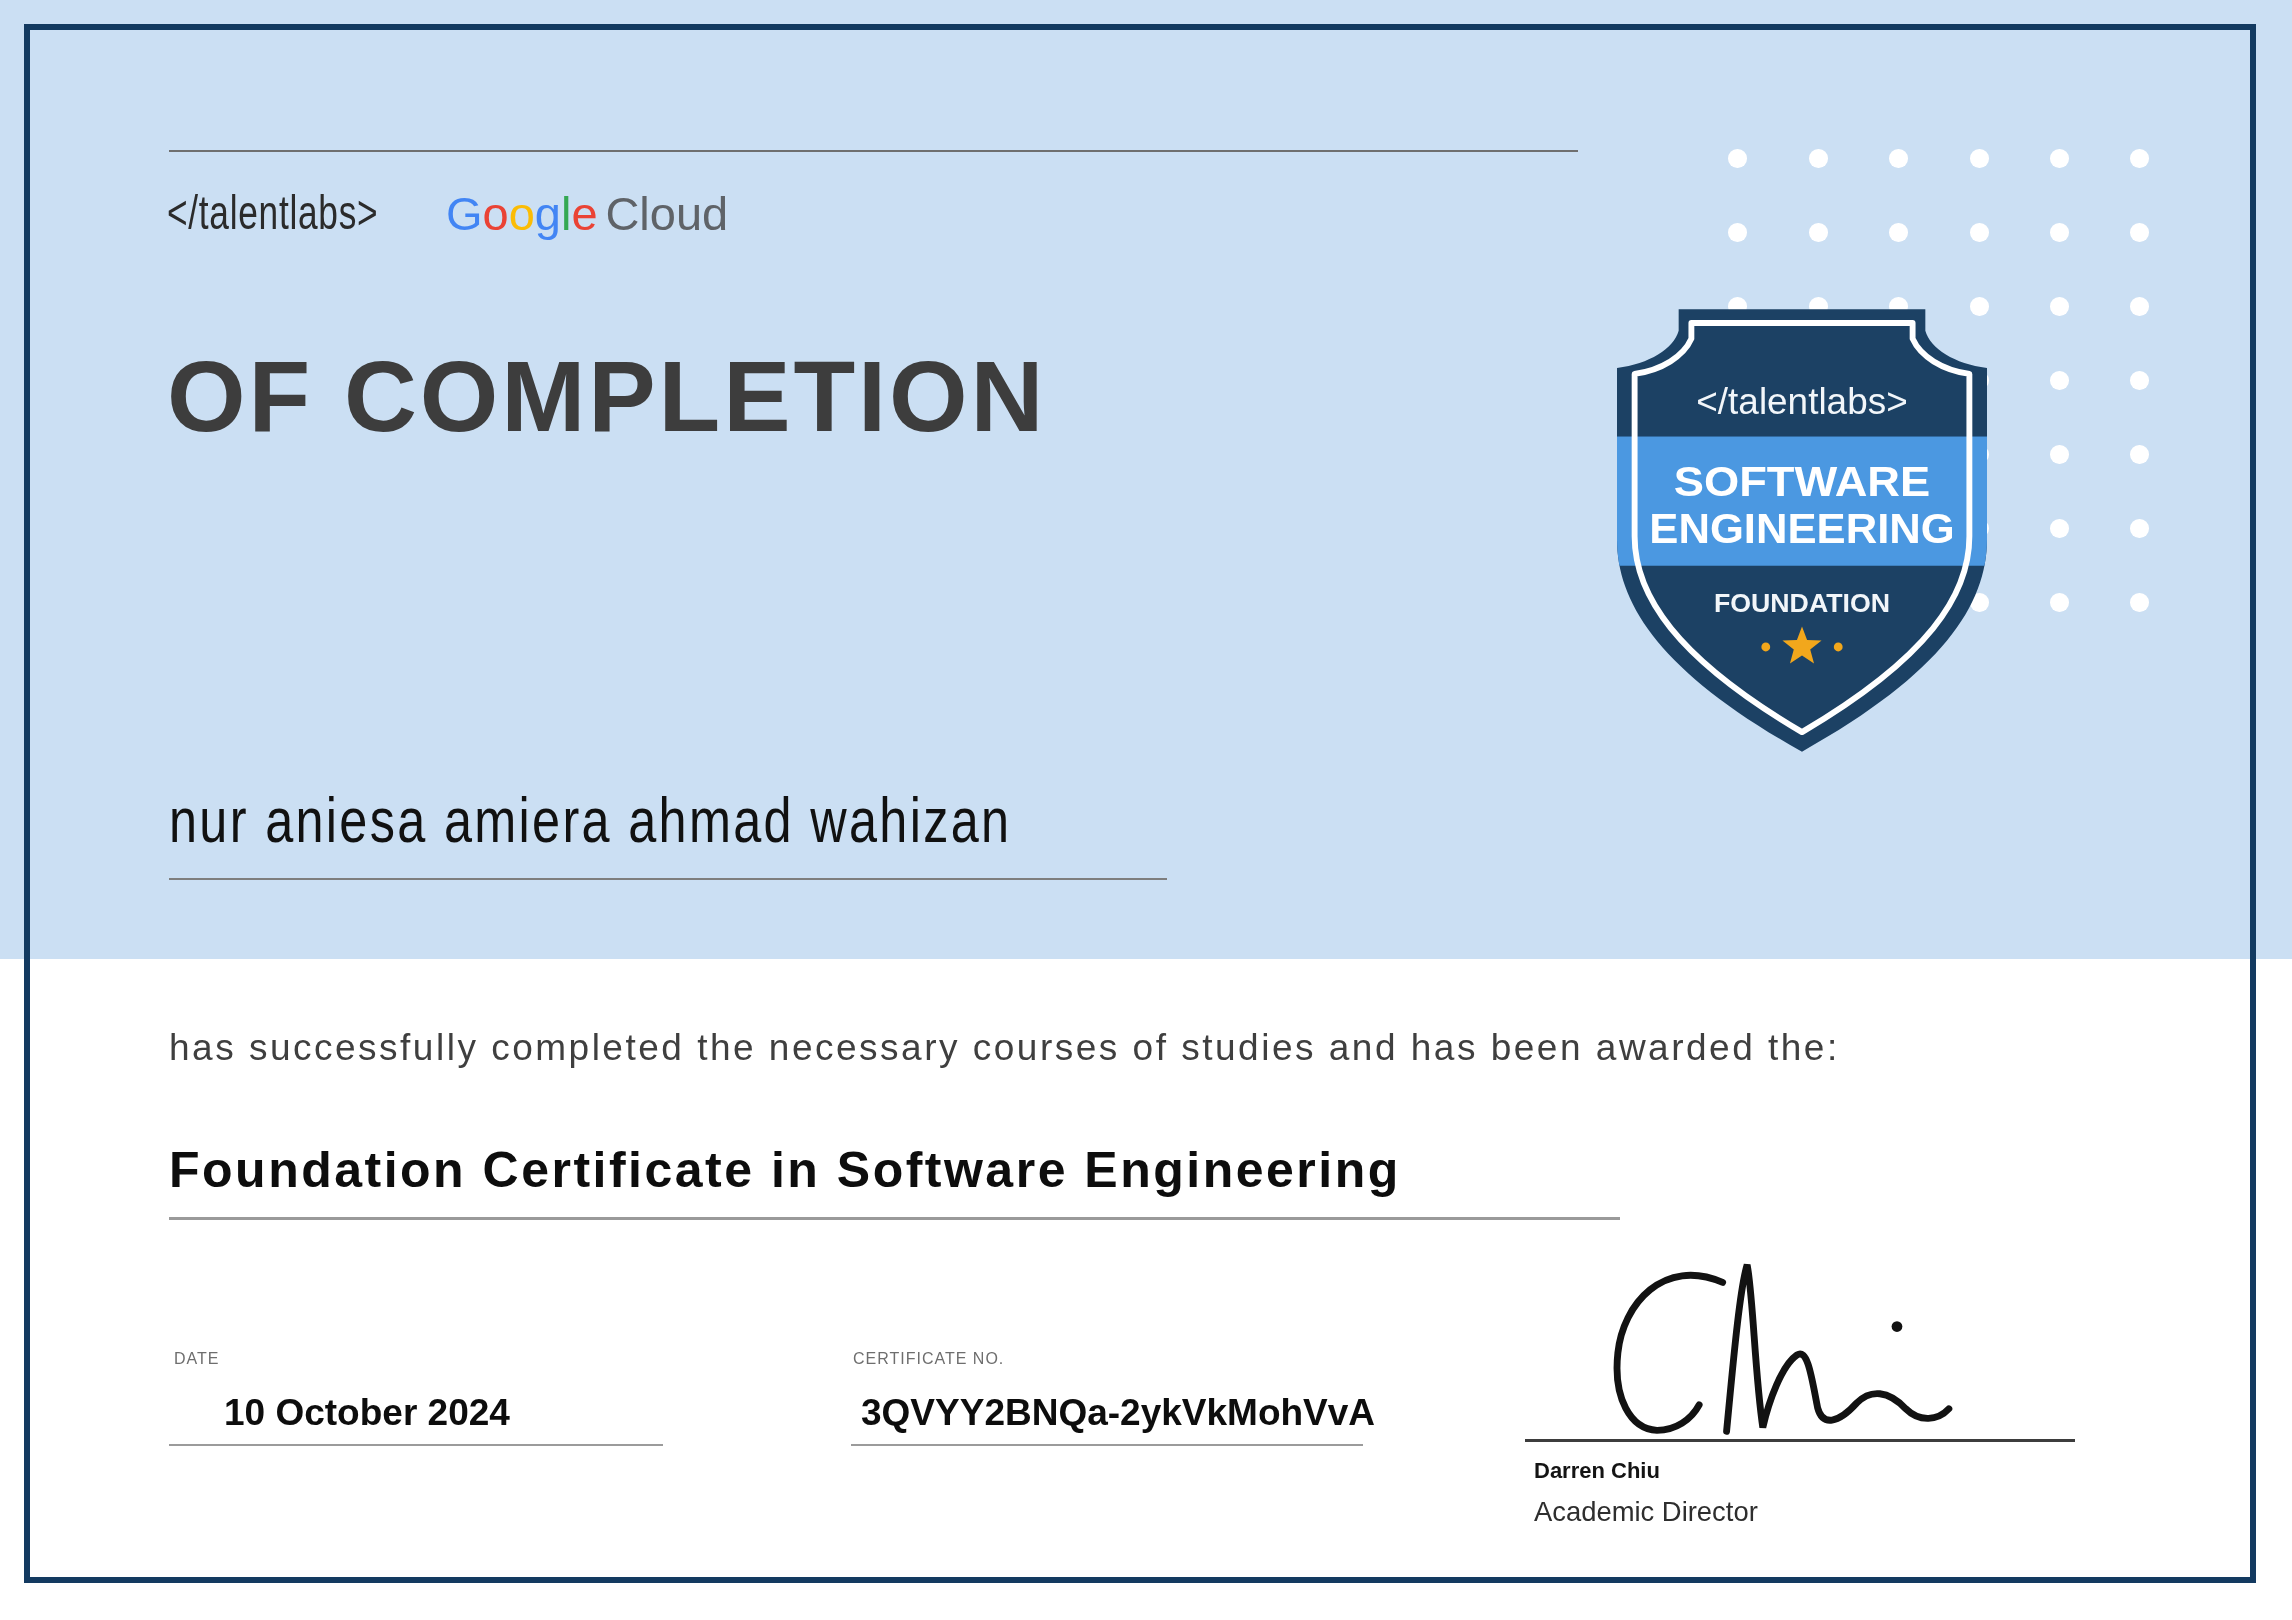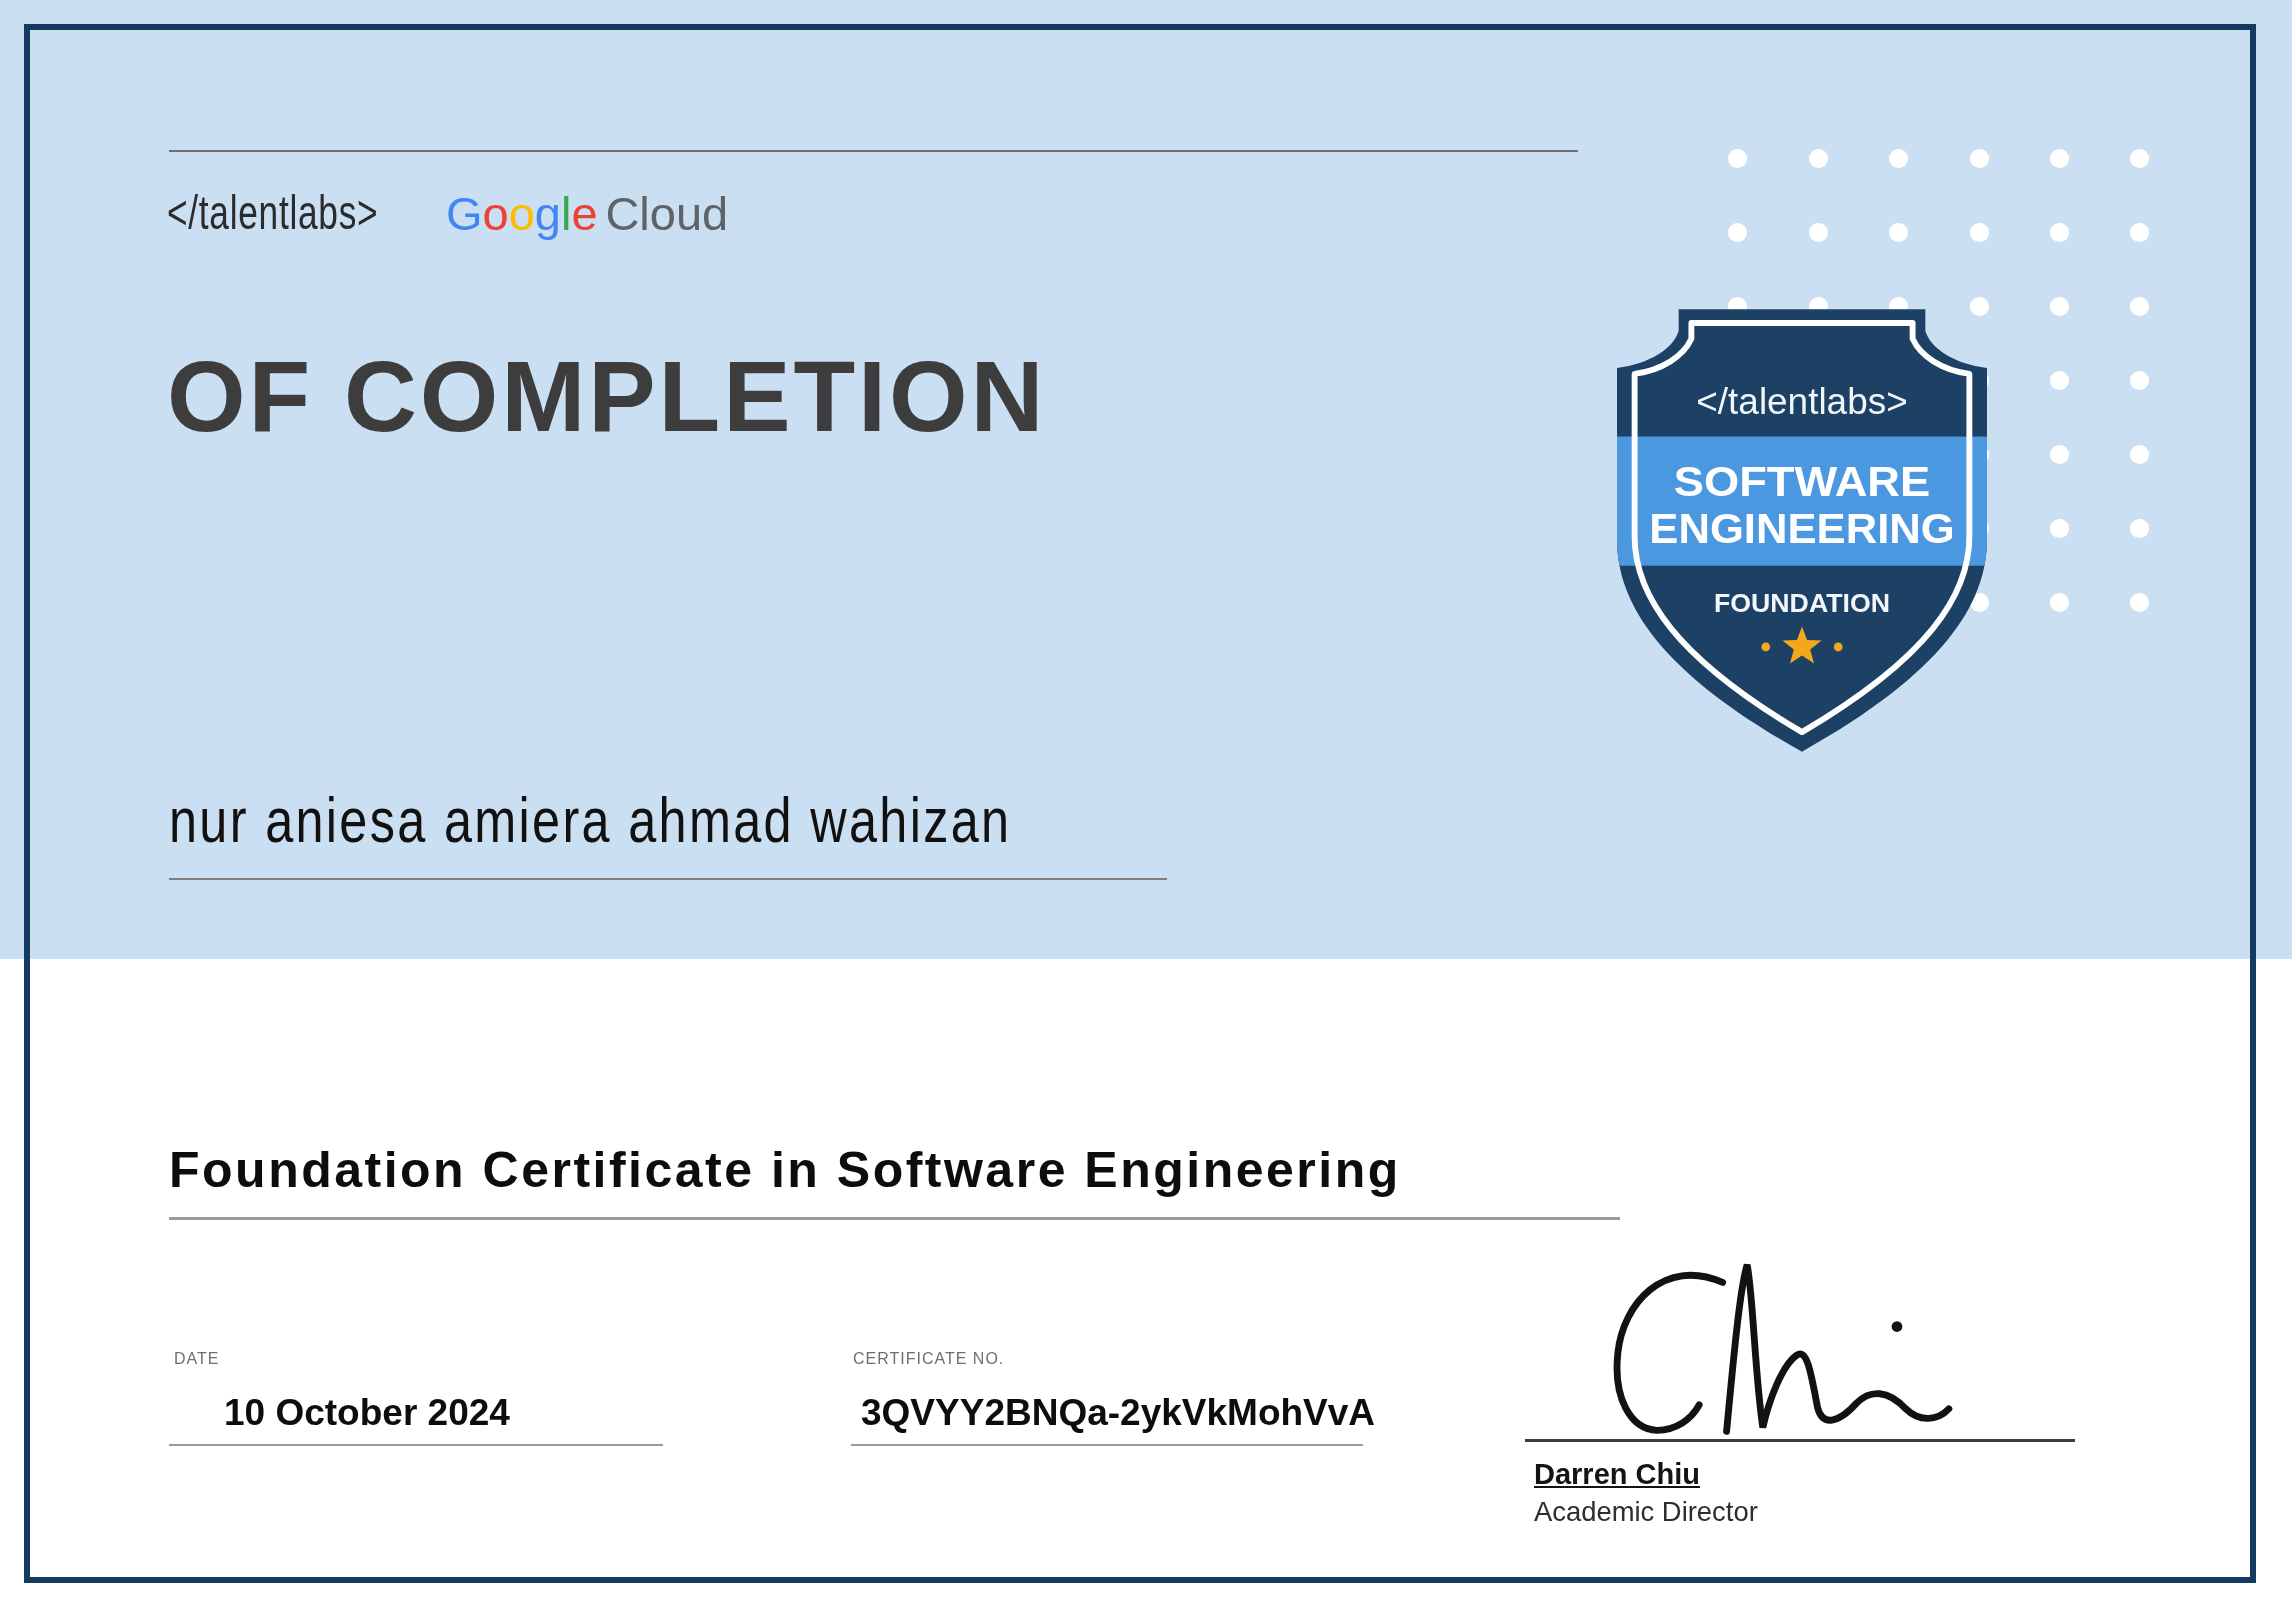--- a/index.html
+++ b/index.html
@@ -58,21 +58,21 @@
   .field-line{position:absolute;top:1444px;height:2px;background:#9b9b9b;z-index:3;}
   .date-label{left:174px;}
   .date-value{left:184px;margin-left:40px;}
   .date-line{left:169px;width:494px;}
   .cert-label{left:853px;}
   .cert-value{left:861px;}
   .cert-line{left:851px;width:512px;}
 
   .signature-svg{position:absolute;left:1517px;top:1253px;width:568px;height:196px;z-index:3;}
   .sig-line{position:absolute;left:1525px;top:1439px;width:550px;height:2.9px;background:#3d3d3d;z-index:3;}
-  .sig-name{position:absolute;left:1534px;top:1458px;z-index:3;font-size:29px;font-weight:700;color:#141414;white-space:nowrap;text-decoration:underline;}
+  .sig-name{position:absolute;left:1534px;top:1458px;z-index:3;font-size:22px;font-weight:700;color:#141414;white-space:nowrap;}
   .sig-role{position:absolute;left:1534px;top:1496px;z-index:3;font-size:27.4px;color:#2e2e2e;white-space:nowrap;}
 </style>
 </head>
 <body>
 
 <div class="certificate">
 
   <div class="blue-panel"></div>
   <div class="dots" id="dot-grid">
       <div class="dot" style="left: 1728px; top: 149px;"></div>
@@ -144,20 +144,21 @@
     <path d="M 76 14 H 302 V 30 C 310 48 332 62 360 66 V 232 C 360 292 318 356 189 432 C 60 356 18 292 18 232 V 66 C 46 62 68 48 76 30 Z" fill="none" stroke="#ffffff" stroke-width="6" stroke-linejoin="round"></path>
     <text x="189" y="107" text-anchor="middle" font-size="37" fill="#f2f6fa" textLength="216" lengthAdjust="spacingAndGlyphs">&lt;/talentlabs&gt;</text>
     <text x="189" y="191" text-anchor="middle" font-size="44" font-weight="bold" fill="#ffffff" textLength="262" lengthAdjust="spacingAndGlyphs">SOFTWARE</text>
     <text x="189" y="239" text-anchor="middle" font-size="44" font-weight="bold" fill="#ffffff" textLength="312" lengthAdjust="spacingAndGlyphs">ENGINEERING</text>
     <text x="189" y="309" text-anchor="middle" font-size="27" font-weight="bold" fill="#f2f6fa" textLength="180" lengthAdjust="spacingAndGlyphs">FOUNDATION</text>
     <polygon points="189,324 194.2,337.9 209,338.5 197.4,347.7 201.3,362 189,353.8 176.7,362 180.6,347.7 169,338.5 183.8,337.9" fill="#f2a71c"></polygon>
     <circle cx="152" cy="345" r="4.5" fill="#f2a71c"></circle>
     <circle cx="226" cy="345" r="4.5" fill="#f2a71c"></circle>
   </svg>
 
+  <div class="body-text">has successfully completed the necessary courses of studies and has been awarded the:</div>
 
   <div class="award-title">Foundation Certificate in Software Engineering</div>
   <div class="award-line"></div>
 
   <div class="field-label date-label">DATE</div>
   <div class="field-value date-value">10 October 2024</div>
   <div class="field-line date-line"></div>
 
   <div class="field-label cert-label">CERTIFICATE NO.</div>
   <div class="field-value cert-value">3QVYY2BNQa-2ykVkMohVvA</div>

